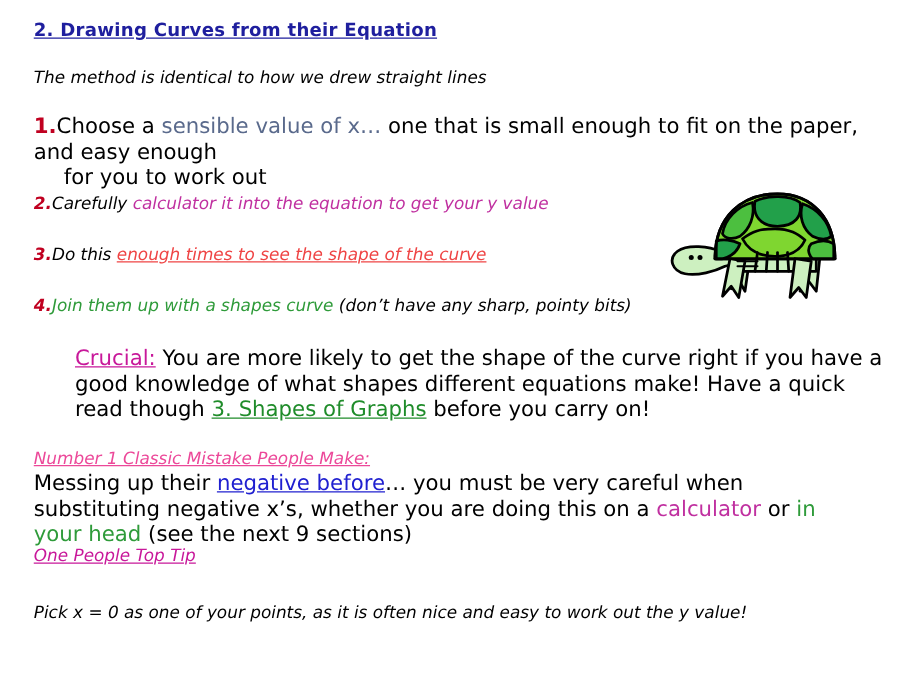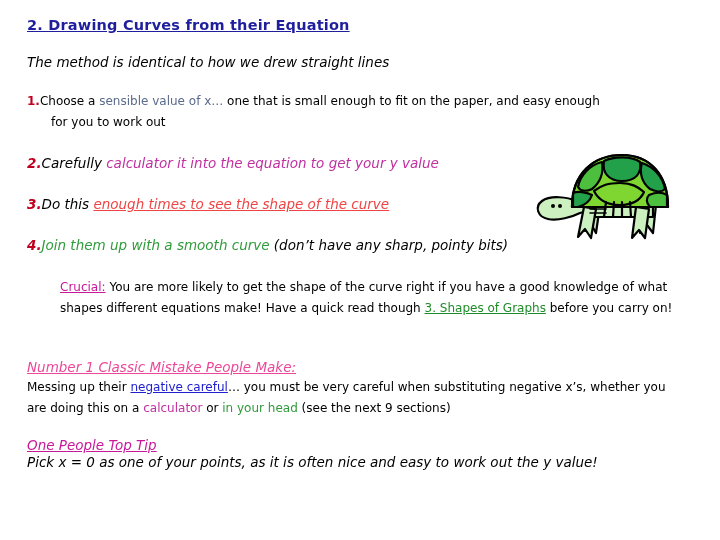--- a/index.html
+++ b/index.html
@@ -41,21 +41,21 @@
   .tline {
     position: absolute;
     font-size: 13.5px;
     line-height: 20px;
     color: #000000;
     white-space: nowrap;
     font-style: italic;
   }
   .wrapblock {
     position: absolute;
-    font-size: 12px;
+    font-size: 17px;
     line-height: 20.5px;
     color: #000000;
   }
 
   .num {
     font-weight: bold;
     color: #c00020;
   }
 
   
@@ -96,36 +96,36 @@
 
   <div class="tline" style="left:27px; top:153px;">
     <span class="num">2.</span><span>Carefully </span><span class="c-orchid">calculator it into the equation to get your y value</span>
   </div>
 
   <div class="tline" style="left:27px; top:194px;">
     <span class="num">3.</span><span>Do this </span><span class="c-orange">enough times to see the shape of the curve</span>
   </div>
 
   <div class="tline" style="left:27px; top:235px;">
-    <span class="num">4.</span><span class="c-green">Join them up with a smooth curve</span><span> (don’t have any sharp, pointy bits)</span>
+    <span class="num">4.</span><span class="c-green">Join them up with a shapes curve</span><span> (don’t have any sharp, pointy bits)</span>
   </div>
 
   <div class="wrapblock" style="left:27px; top:277px; width:650px; text-indent:0;margin-left:33px;">
     <span class="c-crucial">Crucial:</span><span> You are more likely to get the shape of the curve right if you have a good knowledge of what shapes different equations make! Have a quick read though </span><span class="c-greenlink">3. Shapes of Graphs</span><span> before you carry on!</span>
   </div>
 
   <div class="tline c-redhead" style="left:27px; top:357px;">Number 1 Classic Mistake People Make:</div>
 
   <div class="wrapblock" style="left:27px; top:377px; width:655px;">
-    <span>Messing up their </span><span class="c-bluelink">negative careful</span><span>… you must be very careful when substituting negative x’s, whether you are doing this on a </span><span class="c-orchid">calculator</span><span> or </span><span class="c-green">in your head</span><span> (see the next 9 sections)</span>
+    <span>Messing up their </span><span class="c-bluelink">negative before</span><span>… you must be very careful when substituting negative x’s, whether you are doing this on a </span><span class="c-orchid">calculator</span><span> or </span><span class="c-green">in your head</span><span> (see the next 9 sections)</span>
   </div>
 
   <div class="tline c-toptip" style="left:27px; top:435px;">One People Top Tip</div>
 
-  <div class="tline" style="left:27px; top:452px;">Pick x = 0 as one of your points, as it is often nice and easy to work out the y value!</div>
+  <div class="tline" style="left:27px; top:480px;">Pick x = 0 as one of your points, as it is often nice and easy to work out the y value!</div>
 
   <div class="turtle">
     <svg viewBox="0 0 152 108" width="152" height="108" xmlns="http://www.w3.org/2000/svg">
       <g stroke="#000000" stroke-width="2.2" stroke-linejoin="round" stroke-linecap="round">
 
         <path d="M60 58 L57 86 L63 79 L68 88 L72 60 Z" fill="#cdf0c0"></path>
         <path d="M116 58 L112 88 L119 80 L125 88 L128 60 Z" fill="#cdf0c0"></path>
 
         <path d="M48 56 C40 52 22 50 14 56 C6 62 10 72 20 74
                  C30 76 44 72 52 68 L60 66 L60 56 Z" fill="#cdf0c0"></path>

